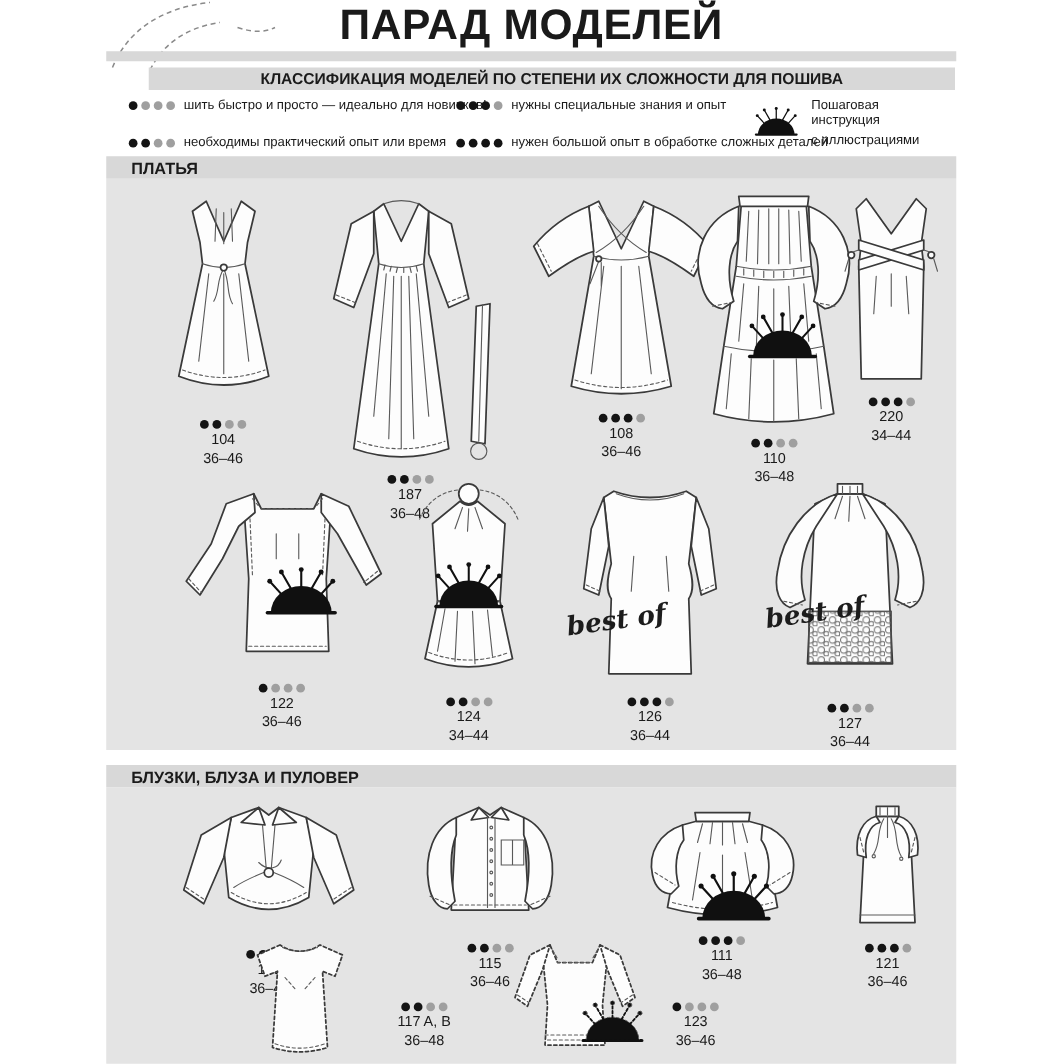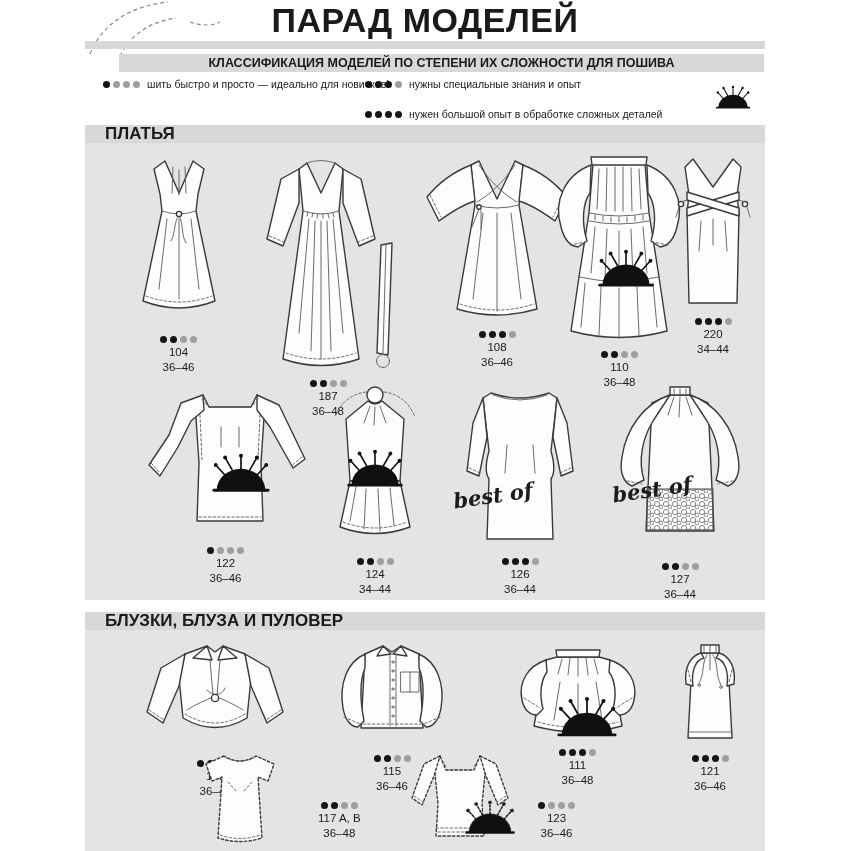--- a/index.html
+++ b/index.html
@@ -19,21 +19,21 @@
   .legend-col{display:flex;flex-direction:column;justify-content:space-between;padding:2px 0;}
   .legend-col.c1{width:262px;}
   .legend-col.c2{width:238px;}
   .lrow{display:flex;align-items:center;gap:7px;font-size:10.5px;white-space:nowrap;}
   .dots{display:flex;gap:3px;justify-content:center;}
   .dot{width:7px;height:7px;border-radius:50%;background:var(--dot-off);}
   .dot.on{background:var(--dot-on);}
   .instr{margin-left:auto;display:flex;align-items:flex-start;gap:10px;}
   .instr-txt{font-size:10.5px;display:flex;flex-direction:column;justify-content:space-between;height:40px;padding:2px 0;}
   .secbar{left:85px;width:680px;height:18px;background:var(--bar-bg);display:flex;align-items:center;
-          padding-left:20px;box-sizing:border-box;font-weight:bold;font-size:17px;}
+          padding-left:20px;box-sizing:border-box;font-weight:bold;font-size:13px;}
   .secbody{left:85px;width:680px;background:var(--panel-bg);}
   .card{position:absolute;display:flex;flex-direction:column;align-items:center;}
   .card.h{flex-direction:row;align-items:center;}
   .sk{position:relative;}
   .lbl{margin-top:7px;text-align:center;font-size:11.5px;line-height:1.3;}
   .card.h .lbl{margin:46px 0 0 18px;}
   .lbl .num{margin-top:2px;}
   .lbl .sizes{font-weight:normal;}
   svg.garment{display:block;}
   .o{fill:#fdfdfd;stroke:var(--sketch-line);stroke-width:1.4;stroke-linejoin:round;stroke-linecap:round;}
@@ -78,20 +78,29 @@
   <div class="legend-col c1">
     <div class="lrow">
       <span class="dots">
           <span class="dot on"></span>
           <span class="dot"></span>
           <span class="dot"></span>
           <span class="dot"></span>
         </span>
       <span>шить быстро и просто — идеально для новичков!</span>
     </div>
+    <div class="lrow">
+      <span class="dots">
+          <span class="dot on"></span>
+          <span class="dot on"></span>
+          <span class="dot"></span>
+          <span class="dot"></span>
+        </span>
+      <span>необходимы практический опыт или время</span>
+    </div>
   </div>
   <div class="legend-col c2">
     <div class="lrow">
       <span class="dots">
           <span class="dot on"></span>
           <span class="dot on"></span>
           <span class="dot on"></span>
           <span class="dot"></span>
         </span>
       <span>нужны специальные знания и опыт</span>
@@ -103,20 +112,24 @@
           <span class="dot on"></span>
           <span class="dot on"></span>
         </span>
       <span>нужен большой опыт в обработке сложных деталей</span>
     </div>
   </div>
   <div class="instr">
     <svg viewBox="0 0 64 46" width="36" height="26" style="overflow:visible;margin-top:8px">
         <use href="#pincushion"></use>
       </svg>
+    <div class="instr-txt">
+      <span>Пошаговая инструкция</span>
+      <span>с иллюстрациями</span>
+    </div>
   </div>
 </div>
 
 <div class="abs secbar" style="top:125px">
   <span>ПЛАТЬЯ</span>
 </div>
 <div class="abs secbody" style="top:143px;height:457px">
 
   <div class="card" style="left:36px;top:6px">
     <div class="sk">

